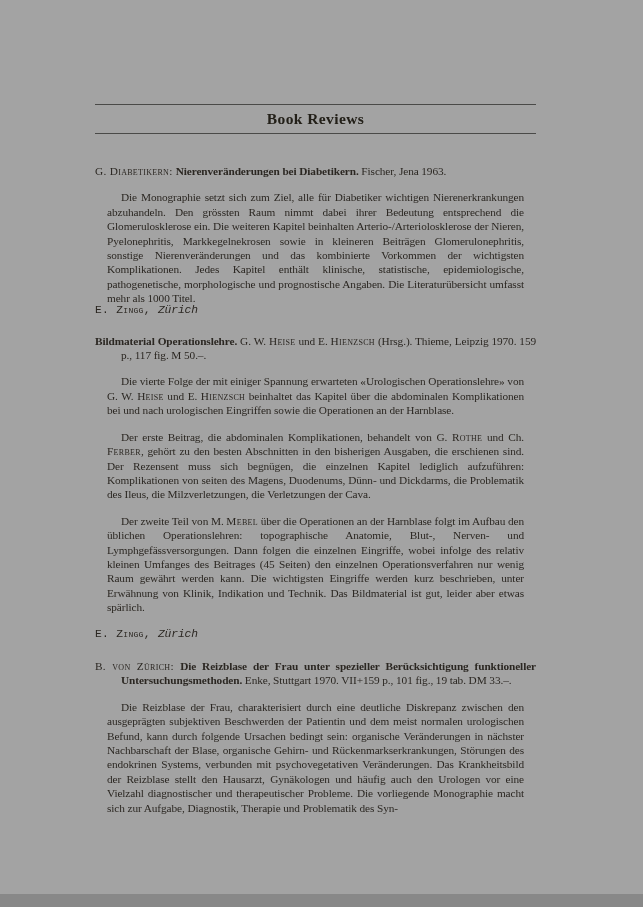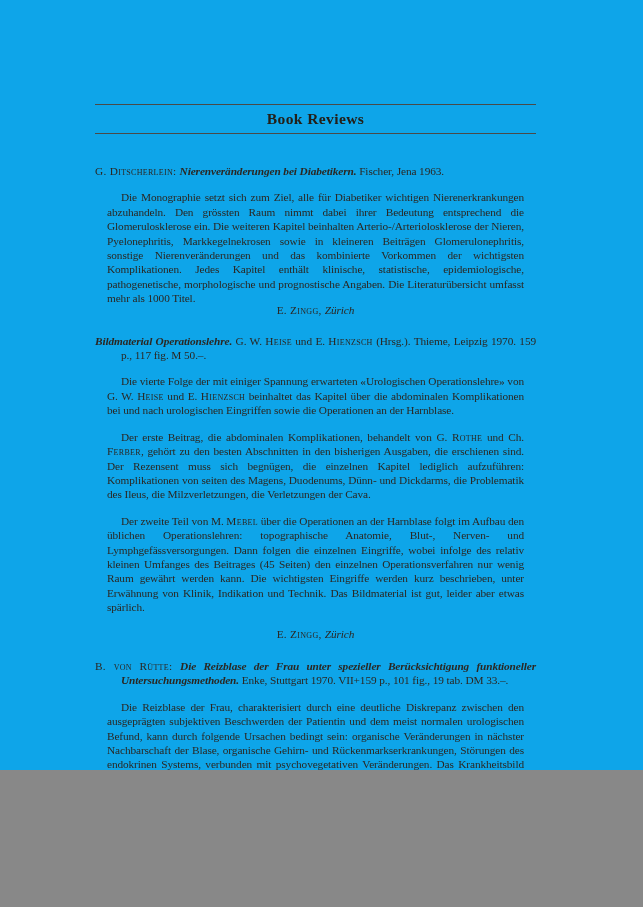--- a/index.html
+++ b/index.html
@@ -1,21 +1,21 @@
 <!DOCTYPE html>
 <html><head>
 <meta charset="utf-8">
 <style>
   html, body { margin: 0; padding: 0; background: #888; }
   .page {
     position: relative;
     width: 643px;
-    height: 770px;
+    height: 894px;
     margin: 0 auto;
-    background: #0ea5e9;
+    background: #a3a3a3;
     color: #2b2722;
     font-family: "Liberation Serif", "DejaVu Serif", serif;
     overflow: hidden;
   }
   .content {
     position: absolute;
     left: 95px;
     top: 104px;
     width: 441px;
   }
@@ -44,51 +44,52 @@
   .review-heading {
     margin-top: 30px;
     padding-left: 26px;
     text-indent: -26px;
     margin-bottom: 4px;
   }
   .review-section.sec2 .review-heading,
   .review-section.sec3 .review-heading { margin-top: 0; }
   .para { text-indent: 14px; margin: 12px; }
   .signature {
-    text-align: center;
+    text-align: left;
     margin: 0;
+    font-family: Liberation Mono, monospace;
   }
   .signature.overlap-line { margin-top: -14.4px; }
   .seg-sc { font-variant: small-caps; letter-spacing: 0.3px; }
-  .seg-b  { font-weight: bold; font-style: italic; }
+  .seg-b  { font-weight: bold; }
   .seg-i  { font-style: italic; }
 </style>
 </head>
 <body>
 
 <div class="page">
   <div class="content body-text">
 
     <div class="header-block">
       <div class="page-title">Book Reviews</div>
     </div>
 
     <div class="review-section sec1">
-      <div class="review-heading"><span class="seg-sc">G. Ditscherlein: </span><span class="seg-b">Nierenveränderungen bei Diabetikern.</span><span> Fischer, Jena 1963.</span></div>
+      <div class="review-heading"><span class="seg-sc">G. Diabetikern: </span><span class="seg-b">Nierenveränderungen bei Diabetikern.</span><span> Fischer, Jena 1963.</span></div>
       <div class="para"><span>Die Monographie setzt sich zum Ziel, alle für Diabetiker wichtigen Nierenerkrankungen abzuhandeln. Den grössten Raum nimmt dabei ihrer Bedeutung entsprechend die Glomerulosklerose ein. Die weiteren Kapitel beinhalten Arterio-/Arteriolosklerose der Nieren, Pyelonephritis, Markkegelnekrosen sowie in kleineren Beiträgen Glomerulonephritis, sonstige Nierenveränderungen und das kombinierte Vorkommen der wichtigsten Komplikationen. Jedes Kapitel enthält klinische, statistische, epidemiologische, pathogenetische, morphologische und prognostische Angaben. Die Literaturübersicht umfasst mehr als 1000 Titel.</span></div>
       <div class="signature overlap-line"><span class="seg-sc">E. Zingg, </span><span class="seg-i">Zürich</span></div>
     </div>
 
     <div class="review-section sec2">
       <div class="review-heading"><span class="seg-b">Bildmaterial Operationslehre. </span><span>G. W. </span><span class="seg-sc">Heise</span><span> und E. </span><span class="seg-sc">Hienzsch</span><span> (Hrsg.). Thieme, Leipzig 1970. 159 p., 117 fig. M 50.–.</span></div>
       <div class="para"><span>Die vierte Folge der mit einiger Spannung erwarteten «Urologischen Operationslehre» von G. W. </span><span class="seg-sc">Heise</span><span> und E. </span><span class="seg-sc">Hienzsch</span><span> beinhaltet das Kapitel über die abdominalen Komplikationen bei und nach urologischen Eingriffen sowie die Operationen an der Harnblase.</span></div>
       <div class="para"><span>Der erste Beitrag, die abdominalen Komplikationen, behandelt von G. </span><span class="seg-sc">Rothe</span><span> und Ch. </span><span class="seg-sc">Ferber</span><span>, gehört zu den besten Abschnitten in den bisherigen Ausgaben, die erschienen sind. Der Rezensent muss sich begnügen, die einzelnen Kapitel lediglich aufzuführen: Komplikationen von seiten des Magens, Duodenums, Dünn- und Dickdarms, die Problematik des Ileus, die Milzverletzungen, die Verletzungen der Cava.</span></div>
       <div class="para"><span>Der zweite Teil von M. </span><span class="seg-sc">Mebel</span><span> über die Operationen an der Harnblase folgt im Aufbau den üblichen Operationslehren: topographische Anatomie, Blut-, Nerven- und Lymphgefässversorgungen. Dann folgen die einzelnen Eingriffe, wobei infolge des relativ kleinen Umfanges des Beitrages (45 Seiten) den einzelnen Operationsverfahren nur wenig Raum gewährt werden kann. Die wichtigsten Eingriffe werden kurz beschrieben, unter Erwähnung von Klinik, Indikation und Technik. Das Bildmaterial ist gut, leider aber etwas spärlich.</span></div>
       <div class="signature"><span class="seg-sc">E. Zingg, </span><span class="seg-i">Zürich</span></div>
     </div>
 
     <div class="review-section sec3">
-      <div class="review-heading"><span class="seg-sc">B. von Rütte: </span><span class="seg-b">Die Reizblase der Frau unter spezieller Berücksichtigung funktioneller Untersuchungsmethoden.</span><span> Enke, Stuttgart 1970. VII+159 p., 101 fig., 19 tab. DM 33.–.</span></div>
+      <div class="review-heading"><span class="seg-sc">B. von Zürich: </span><span class="seg-b">Die Reizblase der Frau unter spezieller Berücksichtigung funktioneller Untersuchungsmethoden.</span><span> Enke, Stuttgart 1970. VII+159 p., 101 fig., 19 tab. DM 33.–.</span></div>
       <div class="para"><span>Die Reizblase der Frau, charakterisiert durch eine deutliche Diskrepanz zwischen den ausgeprägten subjektiven Beschwerden der Patientin und dem meist normalen urologischen Befund, kann durch folgende Ursachen bedingt sein: organische Veränderungen in nächster Nachbarschaft der Blase, organische Gehirn- und Rückenmarkserkrankungen, Störungen des endokrinen Systems, verbunden mit psychovegetativen Veränderungen. Das Krankheitsbild der Reizblase stellt den Hausarzt, Gynäkologen und häufig auch den Urologen vor eine Vielzahl diagnostischer und therapeutischer Probleme. Die vorliegende Monographie macht sich zur Aufgabe, Diagnostik, Therapie und Problematik des Syn-</span></div>
     </div>
 
   </div>
 </div>
 
 </body></html>

